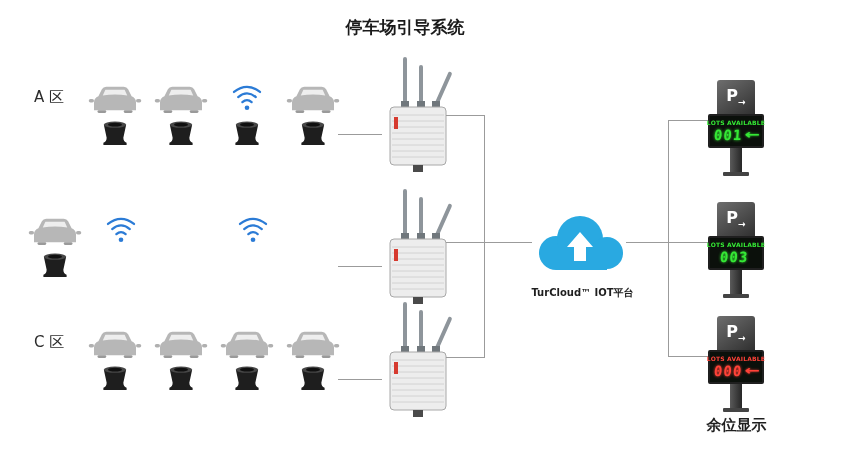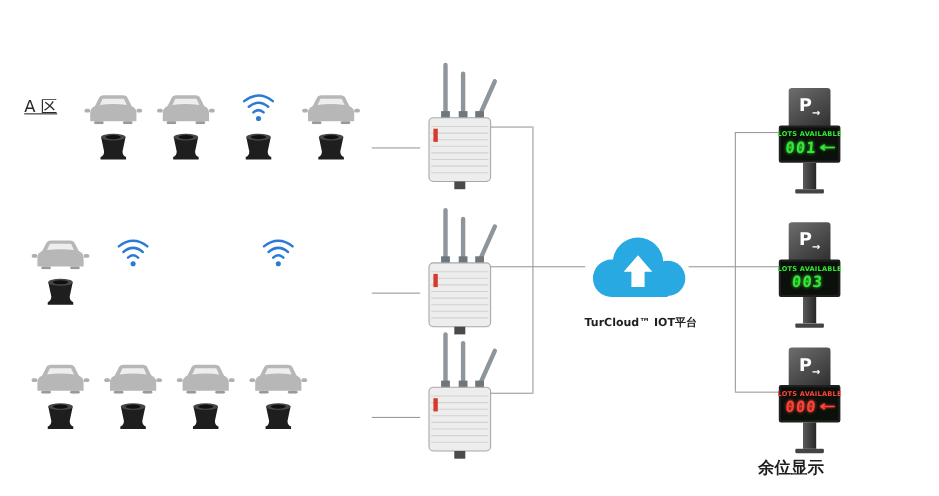--- a/index.html
+++ b/index.html
@@ -3,21 +3,21 @@
 <meta charset="utf-8">
 <style>
   html,body{margin:0;padding:0;background:#fff;}
   .canvas{position:relative;width:854px;height:451px;background:#ffffff;overflow:hidden;
           font-family:"DejaVu Sans",sans-serif;}
   .title{position:absolute;top:16px;left:300px;width:210px;text-align:center;
          font-size:17px;font-weight:bold;color:#1a1a1a;}
 
   
   .zone{position:absolute;left:22px;display:flex;}
-  .zone-label{font-size:15px;color:#2b2b2b;margin:8px 6px 0 0;width:42px;white-space:nowrap;text-decoration:underline;}
+  .zone-label{font-size:15px;color:#2b2b2b;margin:8px 6px 0 12px;width:42px;white-space:nowrap;}
   .cells{display:flex;}
   .cell{width:66px;display:flex;flex-direction:column;align-items:center;}
   .spot-slot{height:36px;display:flex;align-items:center;justify-content:center;}
   .sensor-slot{height:28px;margin-top:4px;display:flex;align-items:flex-start;justify-content:center;}
 
   
   .line{position:absolute;background:#9b9b9b;}
   .h{height:1px;} .v{width:1px;}
 
   
@@ -39,28 +39,29 @@
        border-radius:2px;box-sizing:border-box;display:flex;flex-direction:column;
        align-items:center;justify-content:center;gap:1px;}
   .led-title{font-size:6px;font-weight:bold;letter-spacing:0.2px;white-space:nowrap;line-height:1;}
   .led-row{display:flex;align-items:center;gap:4px;height:16px;}
   .led-num{font-family:"DejaVu Sans Mono",monospace;font-weight:bold;font-size:14px;line-height:1;
            transform:skewX(-5deg);letter-spacing:1px;text-shadow:0 0 3px currentColor;}
   .led-arrow{font-size:13px;font-weight:bold;line-height:1;transform:scaleX(1.4);
              text-shadow:0 0 2px currentColor;}
   .stand{width:12px;height:24px;margin:0 auto;background:linear-gradient(90deg,#5a5a5a,#262626);}
   .base{width:26px;height:4px;margin:0 auto;background:#444;border-radius:1px;}
-  .displays-label{position:absolute;left:689px;top:416px;width:95px;text-align:left;
+  .displays-label{position:absolute;left:689px;top:416px;width:95px;text-align:center;
                   font-size:15px;font-weight:600;color:#1f1f1f;}
 </style>
 </head>
 <body>
 
 <div class="canvas">
 
+  <div class="title">停车场引导系统</div>
 
   <div class="zone" style="top:80px">
     <div class="zone-label">A 区</div>
     <div class="cells">
         <div class="cell">
           <div class="spot-slot">
             <svg viewBox="0 0 64 34" width="56" height="30">
     <path d="M8 31 L8 22 Q8 17 13 15 L17 7 Q18.5 4 22 4 L42 4 Q45.5 4 47 7 L51 15 Q56 17 56 22 L56 31 Z" fill="#b7b7b7"></path>
     <path d="M18 14 L21 7.5 L43 7.5 L46 14 Q32 12 18 14 Z" fill="#eeeeee"></path>
     <rect x="2" y="18" width="6" height="4" rx="2" fill="#b0b0b0"></rect>
@@ -177,20 +178,21 @@
     <path d="M12 18.5 Q17 14 22 18.5" stroke="#2b7bd6" stroke-width="2.4" fill="none" stroke-linecap="round"></path>
     <path d="M7.5 13 Q17 5 26.5 13" stroke="#2b7bd6" stroke-width="2.4" fill="none" stroke-linecap="round"></path>
     <path d="M3 7.5 Q17 -3.5 31 7.5" stroke="#2b7bd6" stroke-width="2.4" fill="none" stroke-linecap="round"></path>
   </svg>
           </div>
           <div class="sensor-slot"></div>
         </div>
       </div>
   </div>
   <div class="zone" style="top:325px">
+    <div class="zone-label">C 区</div>
     <div class="cells">
         <div class="cell">
           <div class="spot-slot">
             <svg viewBox="0 0 64 34" width="56" height="30">
     <path d="M8 31 L8 22 Q8 17 13 15 L17 7 Q18.5 4 22 4 L42 4 Q45.5 4 47 7 L51 15 Q56 17 56 22 L56 31 Z" fill="#b7b7b7"></path>
     <path d="M18 14 L21 7.5 L43 7.5 L46 14 Q32 12 18 14 Z" fill="#eeeeee"></path>
     <rect x="2" y="18" width="6" height="4" rx="2" fill="#b0b0b0"></rect>
     <rect x="56" y="18" width="6" height="4" rx="2" fill="#b0b0b0"></rect>
     <rect x="12" y="31" width="10" height="3" rx="1.5" fill="#9a9a9a"></rect>
     <rect x="42" y="31" width="10" height="3" rx="1.5" fill="#9a9a9a"></rect>

